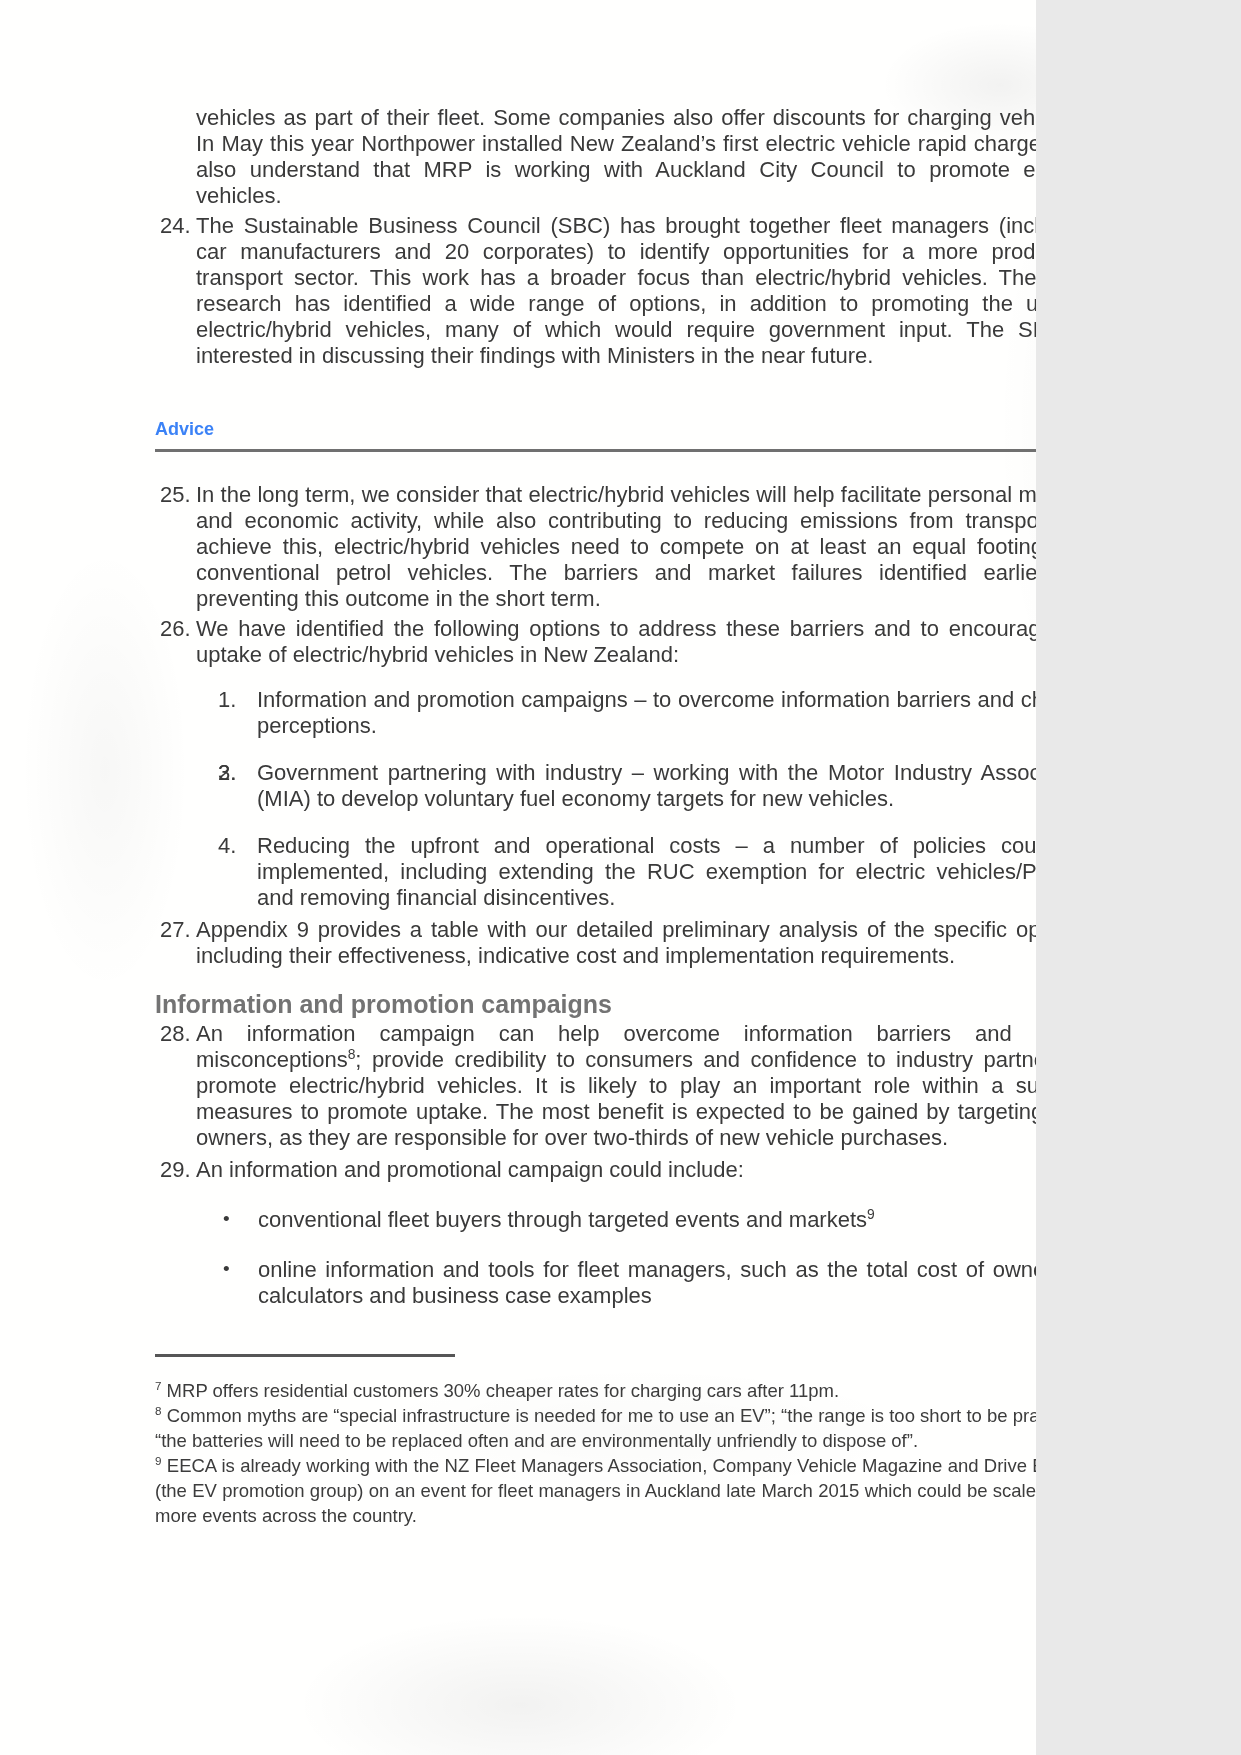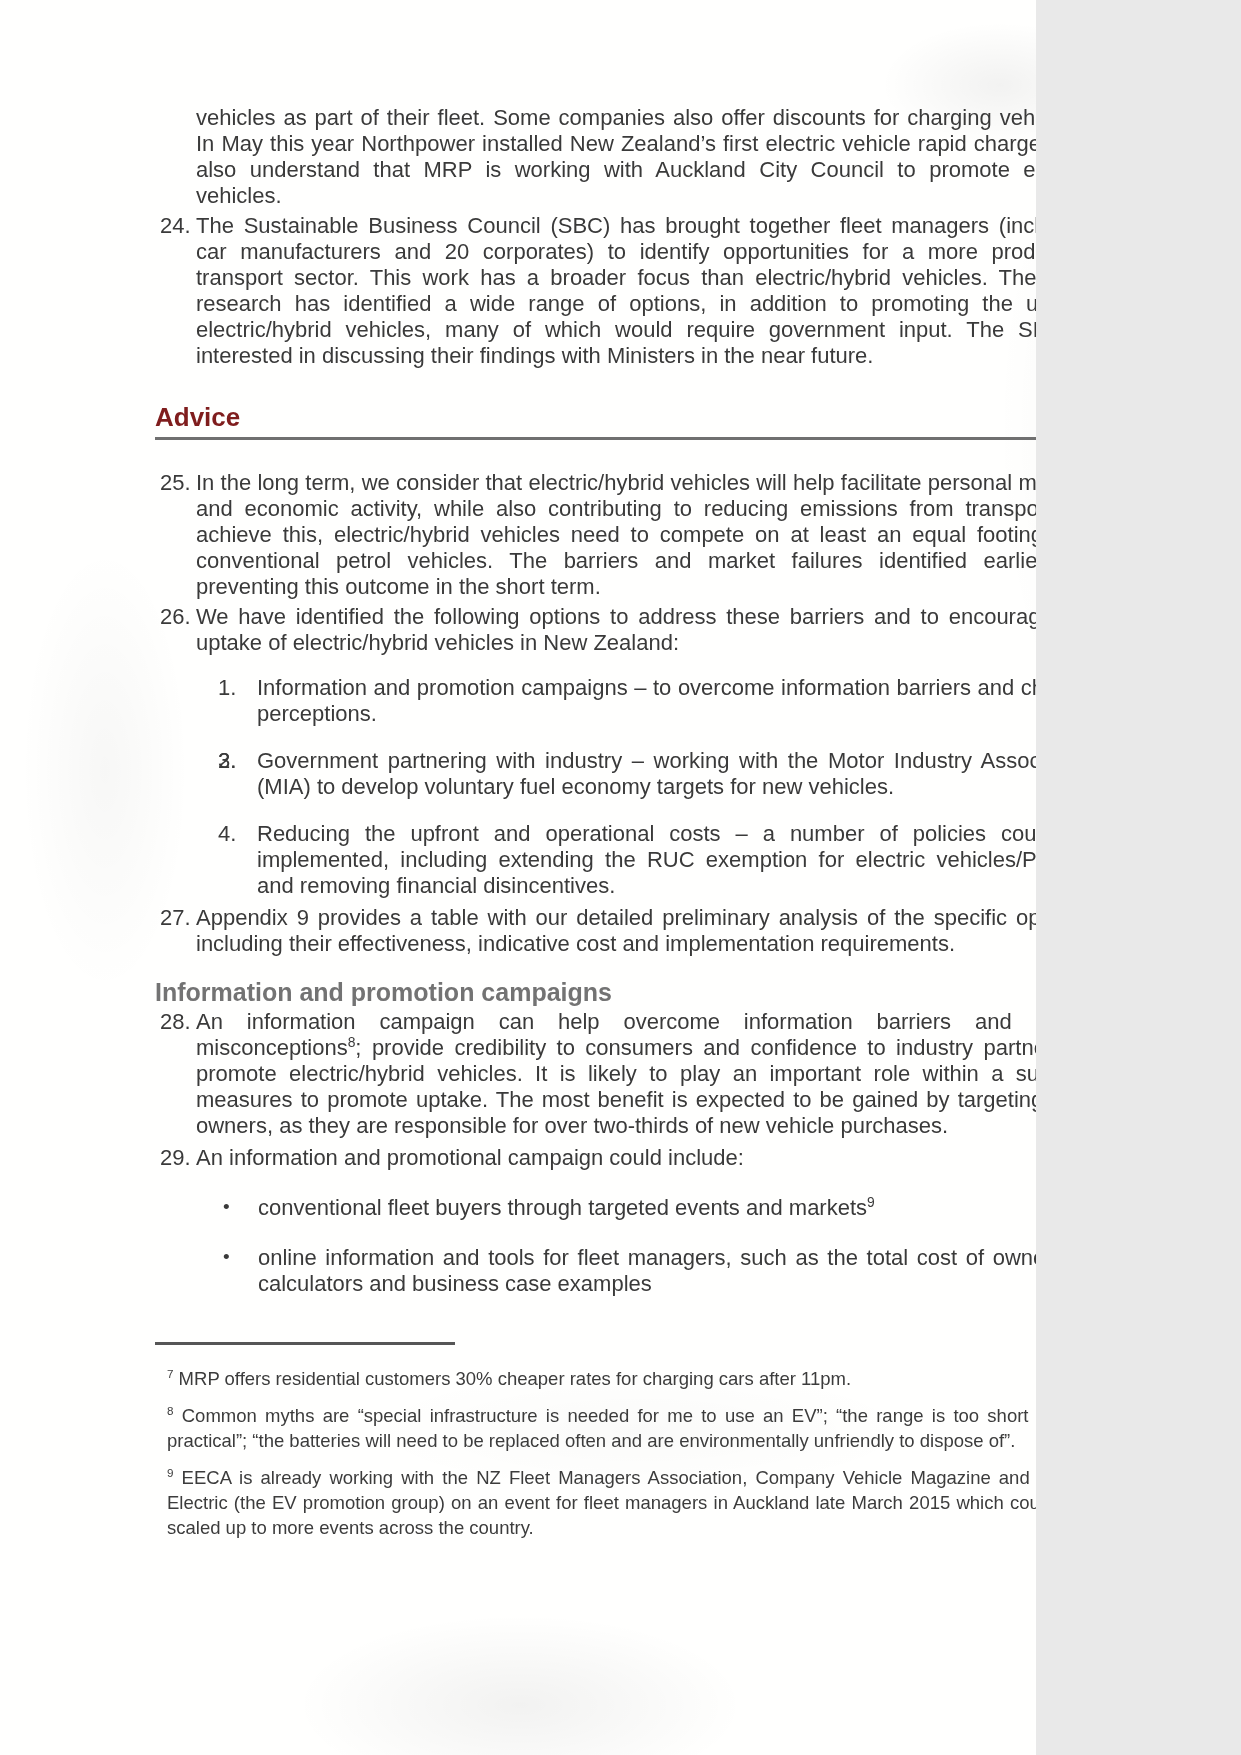--- a/index.html
+++ b/index.html
@@ -26,40 +26,40 @@
   .jt { text-align:justify; }
   .intro { margin:105px 0 0 41px; }
   .npara { position:relative; padding-left:41px; }
   .pnum { position:absolute; left:5px; top:0; }
   .sub  { position:relative; padding-left:102px; }
   .snum { position:absolute; left:63px; top:0; }
   .bullet { position:relative; padding-left:103px; }
   .bdot { position:absolute; left:68px; top:-1px; font-size:19px; }
   sup { vertical-align:super; font-size:63%; line-height:0; }
   .h-advice {
-    margin:33px 0 0 0; padding:0 0 5px 0;
-    font-size:26px; line-height:30px; font-weight:bold; color:#7f1d1d;
+    margin:45px 0 0 0; padding:0 0 5px 0;
+    font-size:18px; line-height:30px; font-weight:bold; color:#3b82f6;
     border-bottom:3px solid #707070;
   }
   .h-info {
     margin:20px 0 0 0;
     font-size:25px; line-height:30px; font-weight:bold; color:#737373;
   }
   .m-p24 { margin-top:4px; }
   .m-p25 { margin-top:30px; }
   .m-p26 { margin-top:4px; }
   .m-s1 { margin-top:19px; }
   .m-s2,.m-s3,.m-s4 { margin-top:21px; }
   .m-p27 { margin-top:6px; }
   .m-p28 { margin-top:2px; }
   .m-p29 { margin-top:6px; }
   .m-b1,.m-b2 { margin-top:24px; }
   .fnrule { margin:45px 0 0 0; width:300px; height:0; border-top:3px solid #565656; }
   .fnblock { margin-top:21px; }
-  .fn { font-size:18.5px; line-height:25px; margin:12px; color:#3c3c3c; }
+  .fn { font-size:18.5px; line-height:25px; margin:0; color:#3c3c3c; }
   .page-num { position:absolute; left:1079px; top:1648px; font-size:22px; color:#474747; }
 </style>
 </head>
 <body>
 
 <div class="page">
   <div class="scan-noise"></div>
 
   <div class="content">
 

